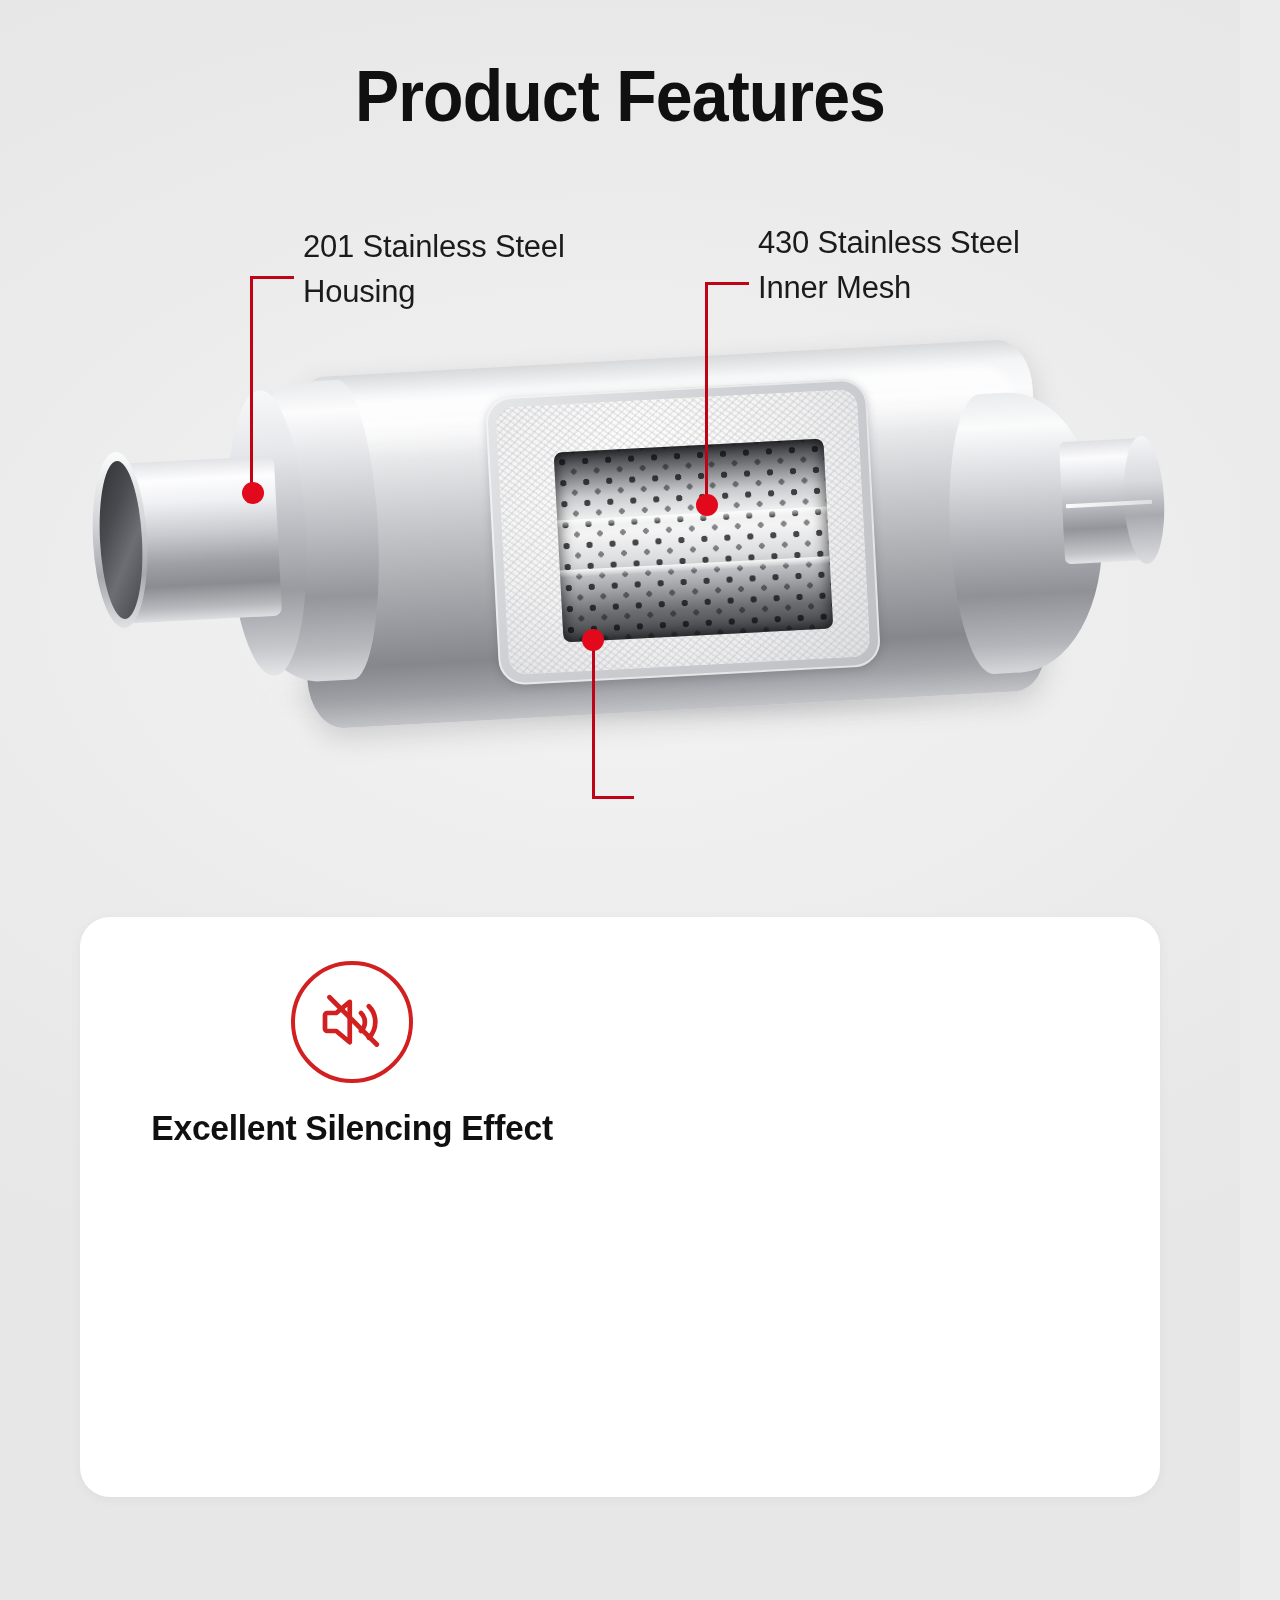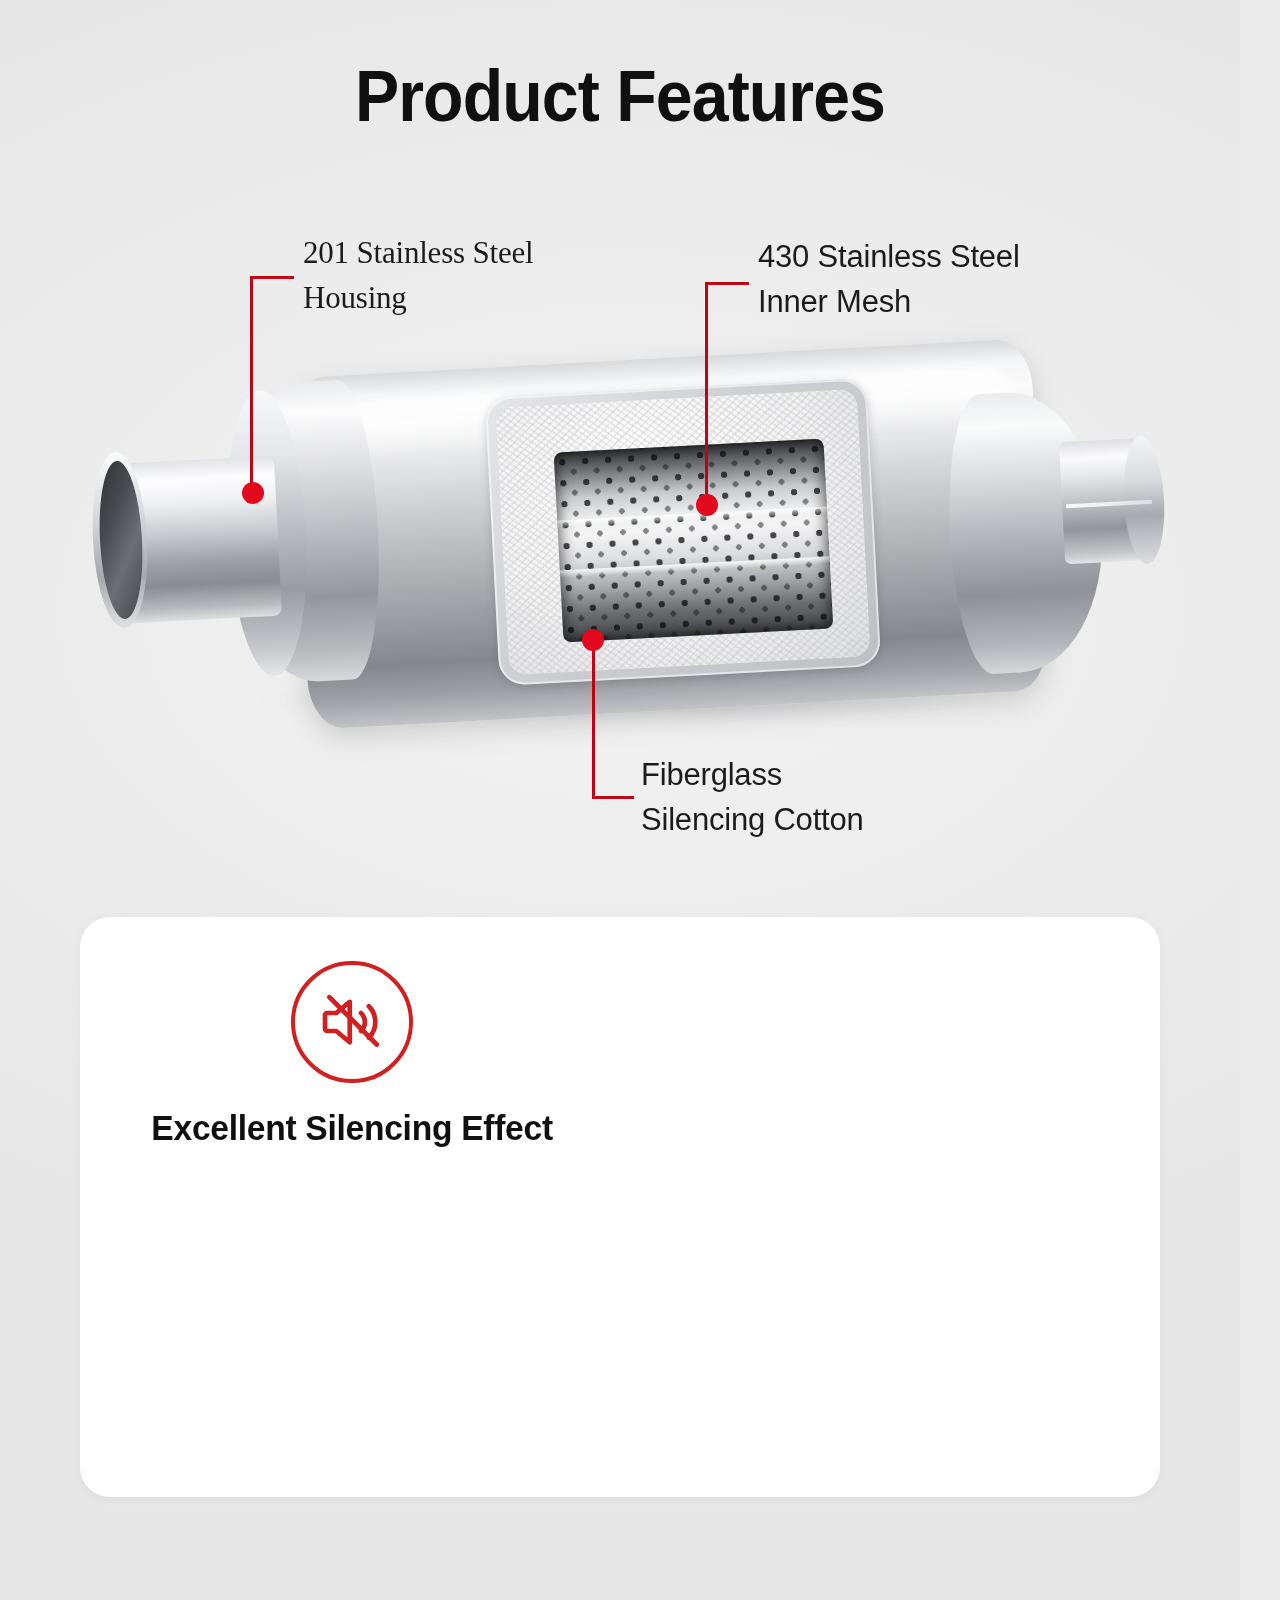--- a/index.html
+++ b/index.html
@@ -32,22 +32,22 @@
   
   .callout{
     position:absolute;
     font-size:31px;
     line-height:1.46;
     color:#1b1b1b;
     font-weight:400;
     letter-spacing:-0.2px;
     white-space:pre-line;
   }
-  #callout-housing{left:303px;top:230px;font-family:Liberation Serif, serif;}
-  #callout-mesh{left:758px;top:234px;}
+  #callout-housing{left:303px;top:224px;}
+  #callout-mesh{left:758px;top:220px;}
   #callout-cotton{left:641px;top:752px;}
 
   
   .leader{position:absolute;background:#c00418;}
   .leader.v{width:3px;}
   .leader.h{height:3px;}
   .dot{
     position:absolute;width:22px;height:22px;border-radius:50%;
     background:#e1091b;
   }
@@ -313,22 +313,20 @@
   <div class="leader v" id="lead3-v"></div>
   <div class="leader h" id="lead3-h"></div>
   <div class="dot" id="dot3"></div>
 
   <div class="callout" id="callout-housing">201 Stainless Steel
 Housing</div>
 
   <div class="callout" id="callout-mesh">430 Stainless Steel
 Inner Mesh</div>
 
-  <div class="callout" id="callout-cotton">Fiberglass
-Silencing Cotton</div>
 
   <div class="card">
     <div class="grid">
 
       <div class="cell">
         <div class="icon-circle">
           <svg width="72" height="72" viewBox="0 0 64 64" fill="none" stroke="#d21f1f" stroke-width="4.2" stroke-linecap="round" stroke-linejoin="round">
             <path d="M30 14 L18 24 H10 a2 2 0 0 0 -2 2 v12 a2 2 0 0 0 2 2 h8 l12 10 Z"></path>
             <path d="M40 24 a11 11 0 0 1 0 16"></path>
             <path d="M47 18 a20 20 0 0 1 0 28"></path>

